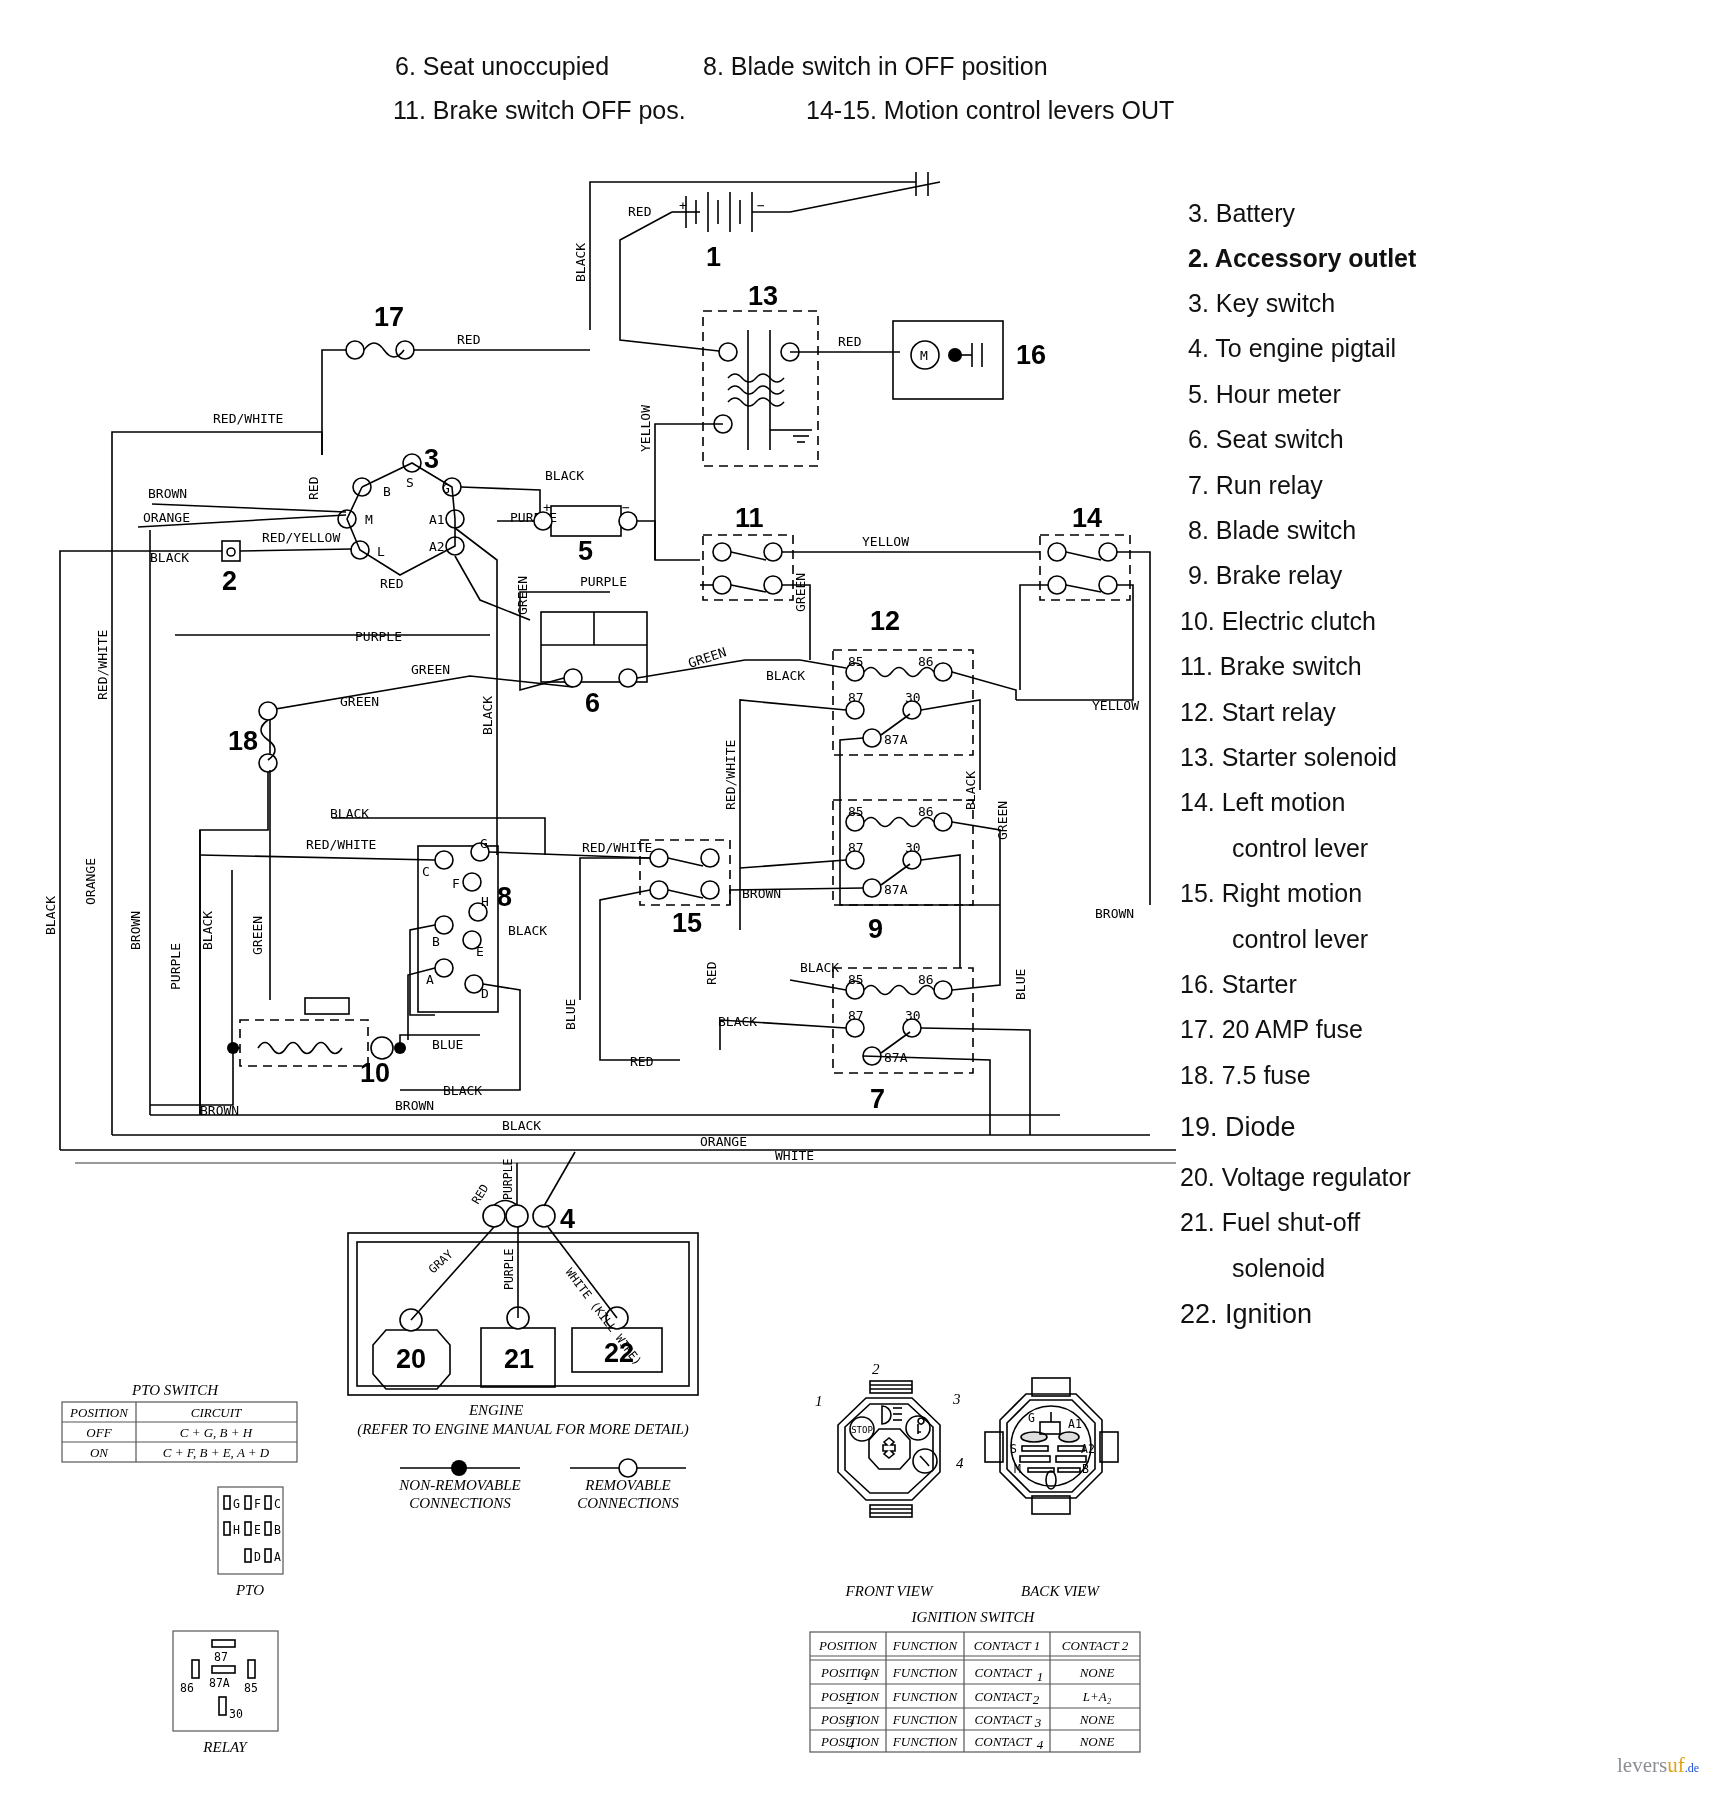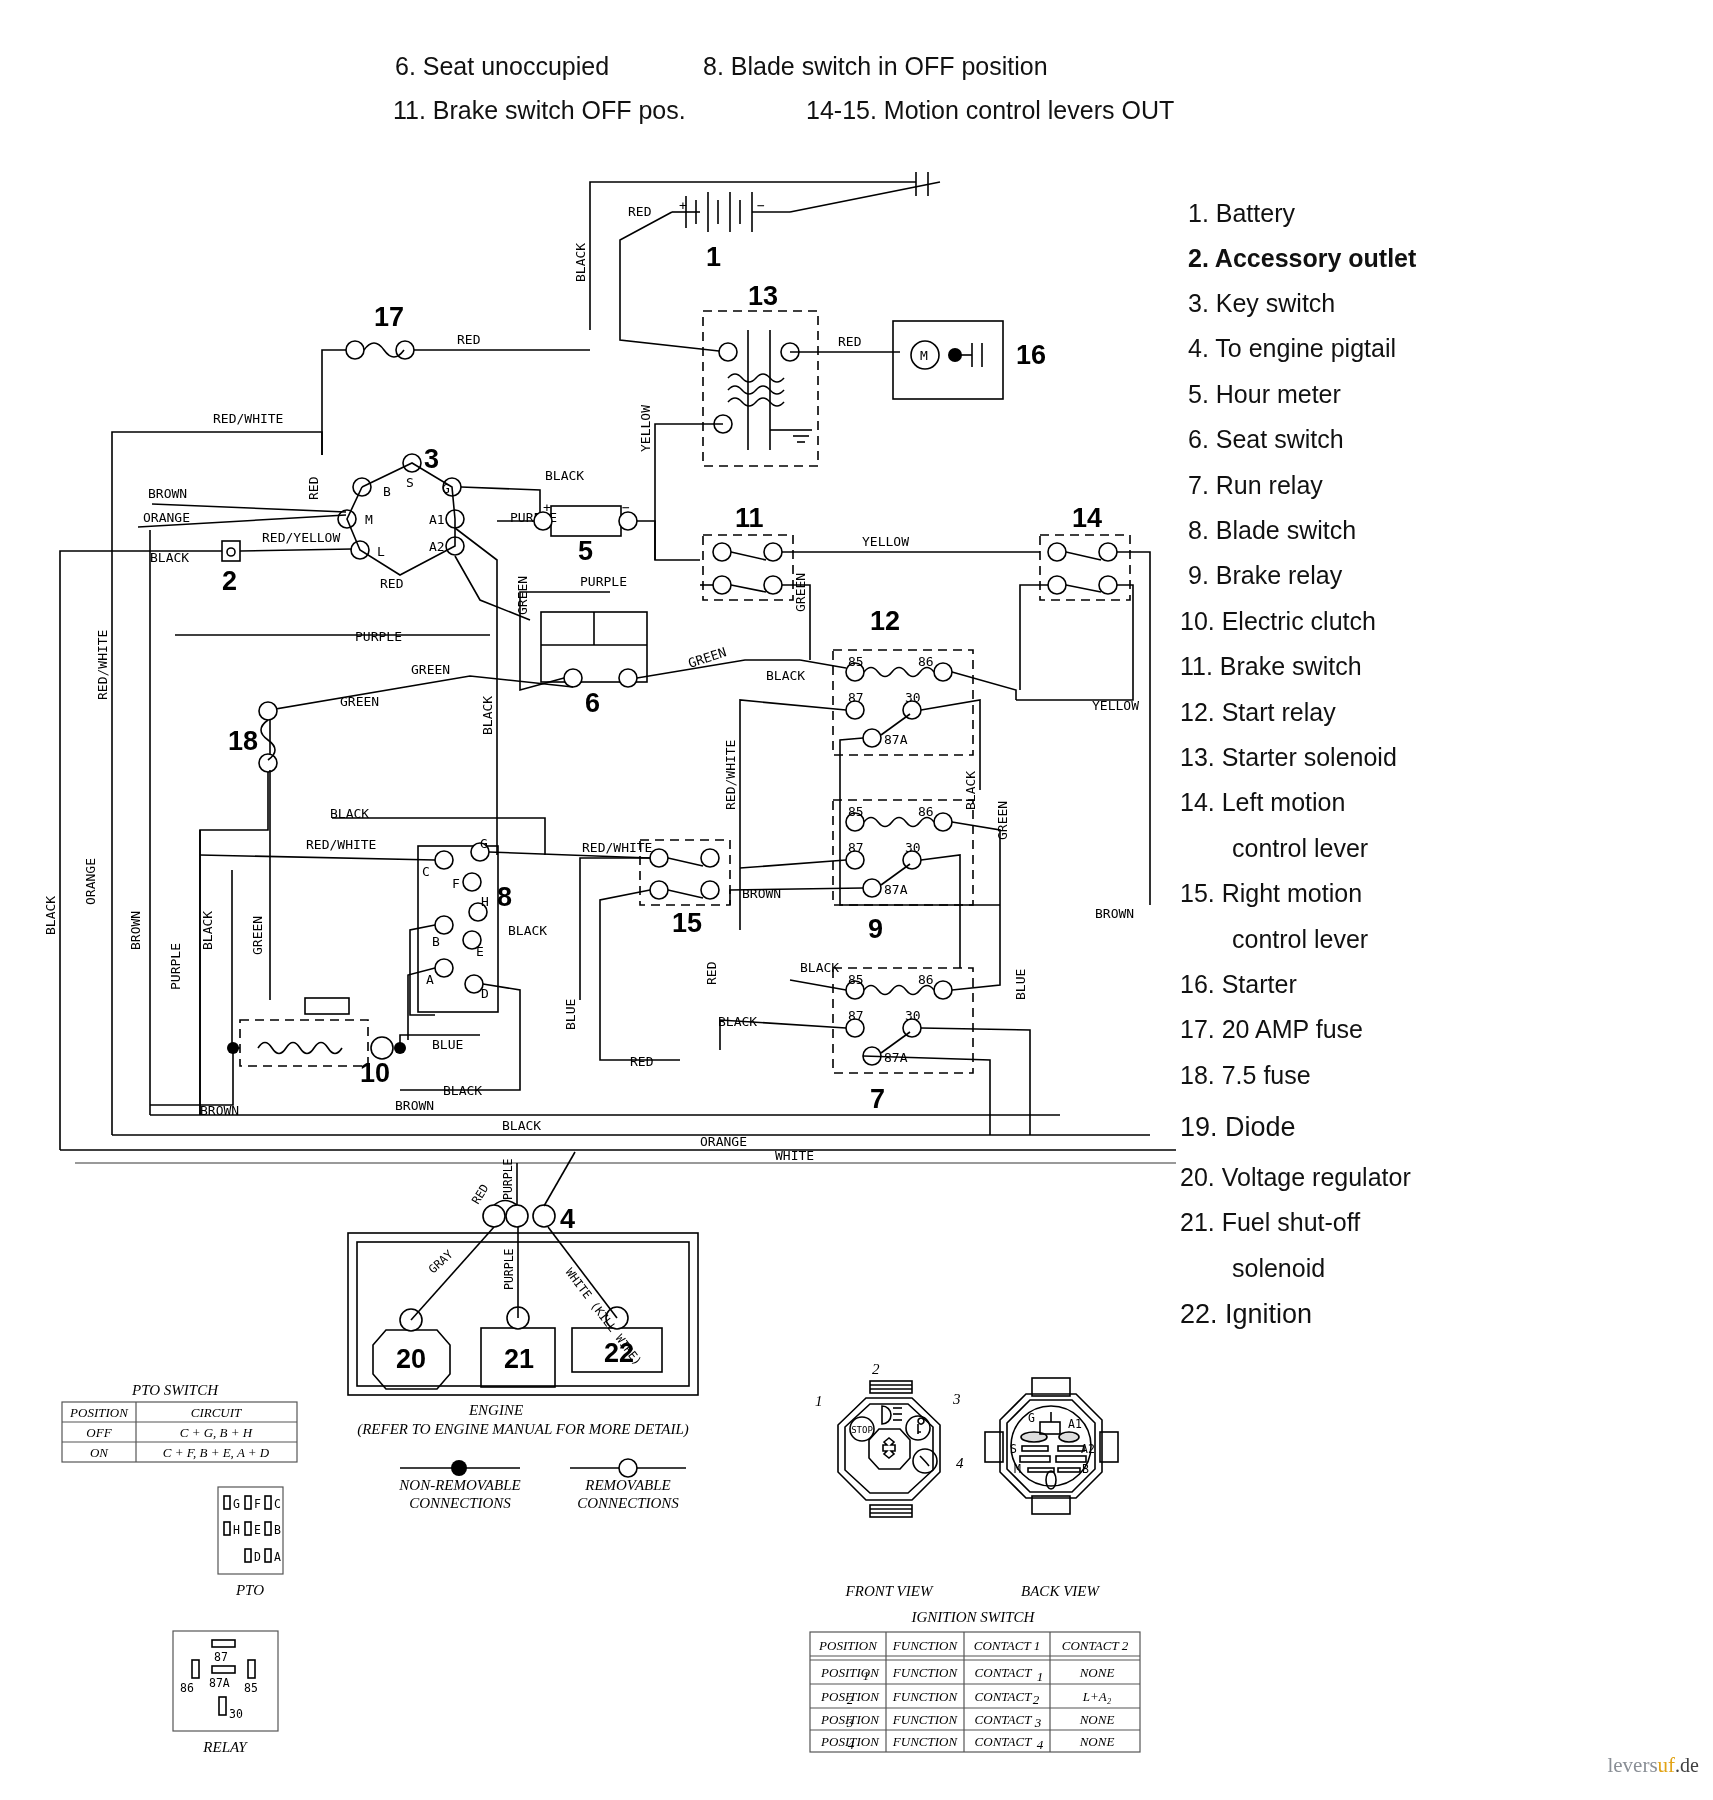--- a/index.html
+++ b/index.html
@@ -3,33 +3,33 @@
 <meta charset="utf-8">
 <style>
   html,body{margin:0;padding:0;background:#fff;}
   body{width:1713px;height:1800px;position:relative;
        font-family:"Liberation Sans",sans-serif;color:#000;}
   #root{position:absolute;left:0;top:0;width:1713px;height:1788px;overflow:hidden;}
   svg{position:absolute;left:0;top:0;}
   .hdr{position:absolute;font-family:"Liberation Sans",sans-serif;font-size:25px;color:#111;white-space:nowrap;}
   .leg{position:absolute;font-family:"Liberation Sans",sans-serif;font-size:25px;color:#111;white-space:nowrap;}
   .wm{position:absolute;right:14px;bottom:10px;font-size:21px;font-family:"Liberation Serif",serif;}
-  .wm .m{color:#8a8f96;} .wm .o{color:#e2a417;} .wm .d{color:#404040;font-size:20px;}
+  .wm .m{color:#8a8f96;} .wm .o{color:#e2a417;} .wm .d{color:#1d4ed8;font-size:12px;}
 </style>
 </head>
 <body>
 
 <div id="root">
 
   <div class="hdr" style="left:395px;top:52px;">6. Seat unoccupied</div>
   <div class="hdr" style="left:703px;top:52px;">8. Blade switch in OFF position</div>
   <div class="hdr" style="left:393px;top:96px;">11. Brake switch OFF pos.</div>
   <div class="hdr" style="left:806px;top:96px;">14-15. Motion control levers OUT</div>
 
-  <div class="leg" style="left:1188px;top:199px;">1. Battery</div>
+  <div class="leg" style="left:1188px;top:199px;">3. Battery</div>
   <div class="leg" style="left:1188px;top:244px;font-weight:bold;">2. Accessory outlet</div>
   <div class="leg" style="left:1188px;top:289px;">3. Key switch</div>
   <div class="leg" style="left:1188px;top:334px;">4. To engine pigtail</div>
   <div class="leg" style="left:1188px;top:380px;">5. Hour meter</div>
   <div class="leg" style="left:1188px;top:425px;">6. Seat switch</div>
   <div class="leg" style="left:1188px;top:471px;">7. Run relay</div>
   <div class="leg" style="left:1188px;top:516px;">8. Blade switch</div>
   <div class="leg" style="left:1188px;top:561px;">9. Brake relay</div>
   <div class="leg" style="left:1180px;top:607px;">10. Electric clutch</div>
   <div class="leg" style="left:1180px;top:652px;">11. Brake switch</div>

